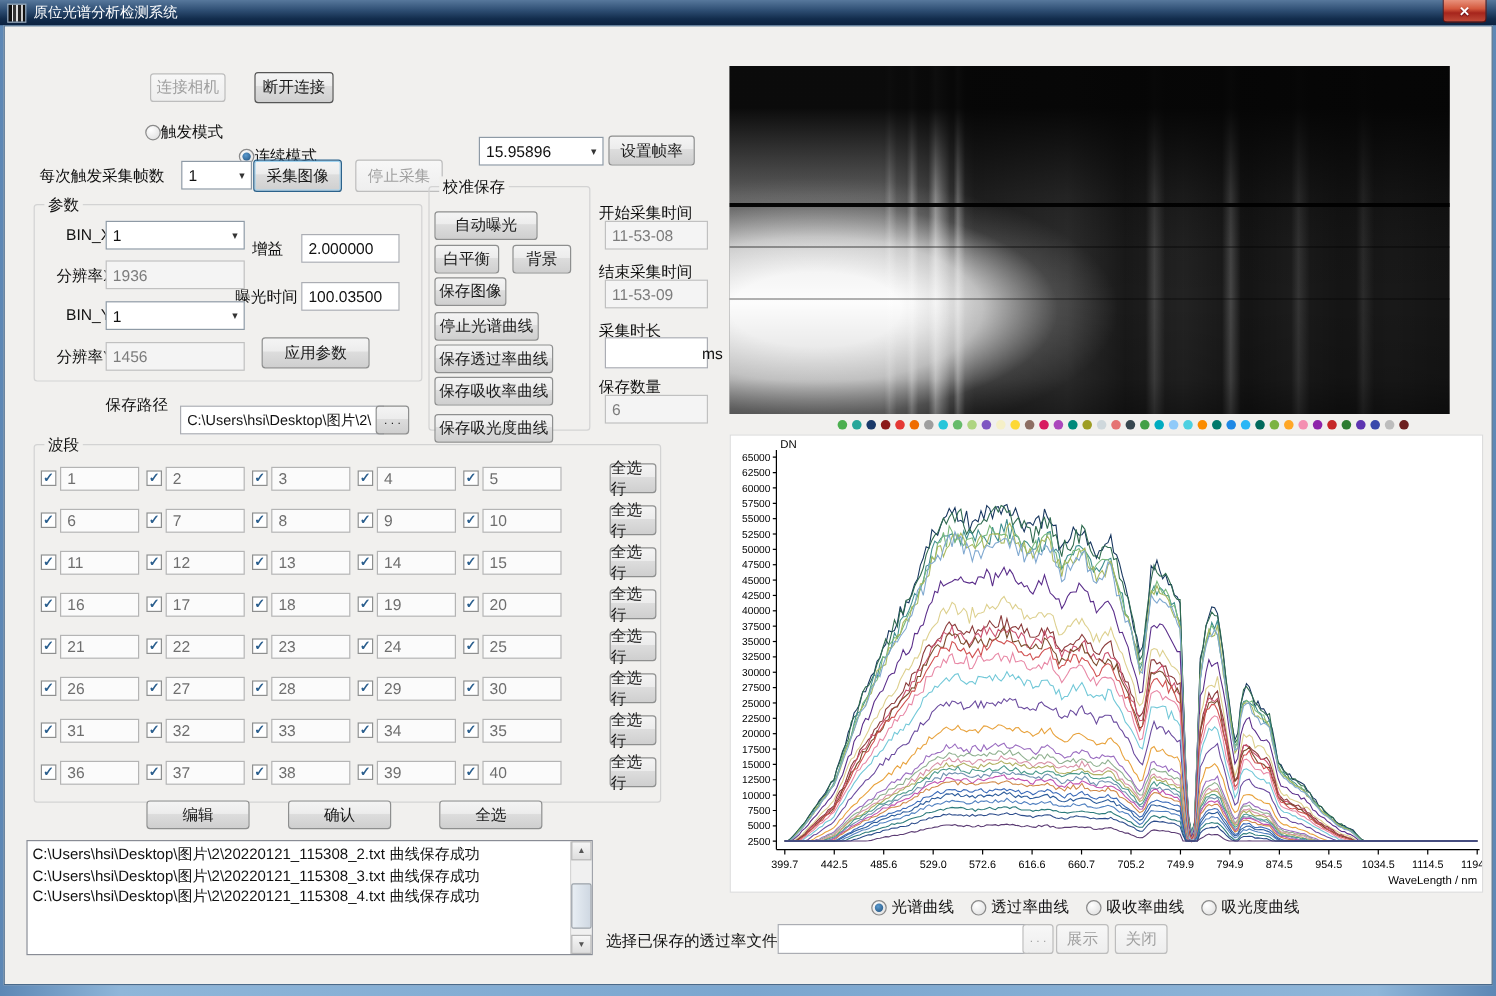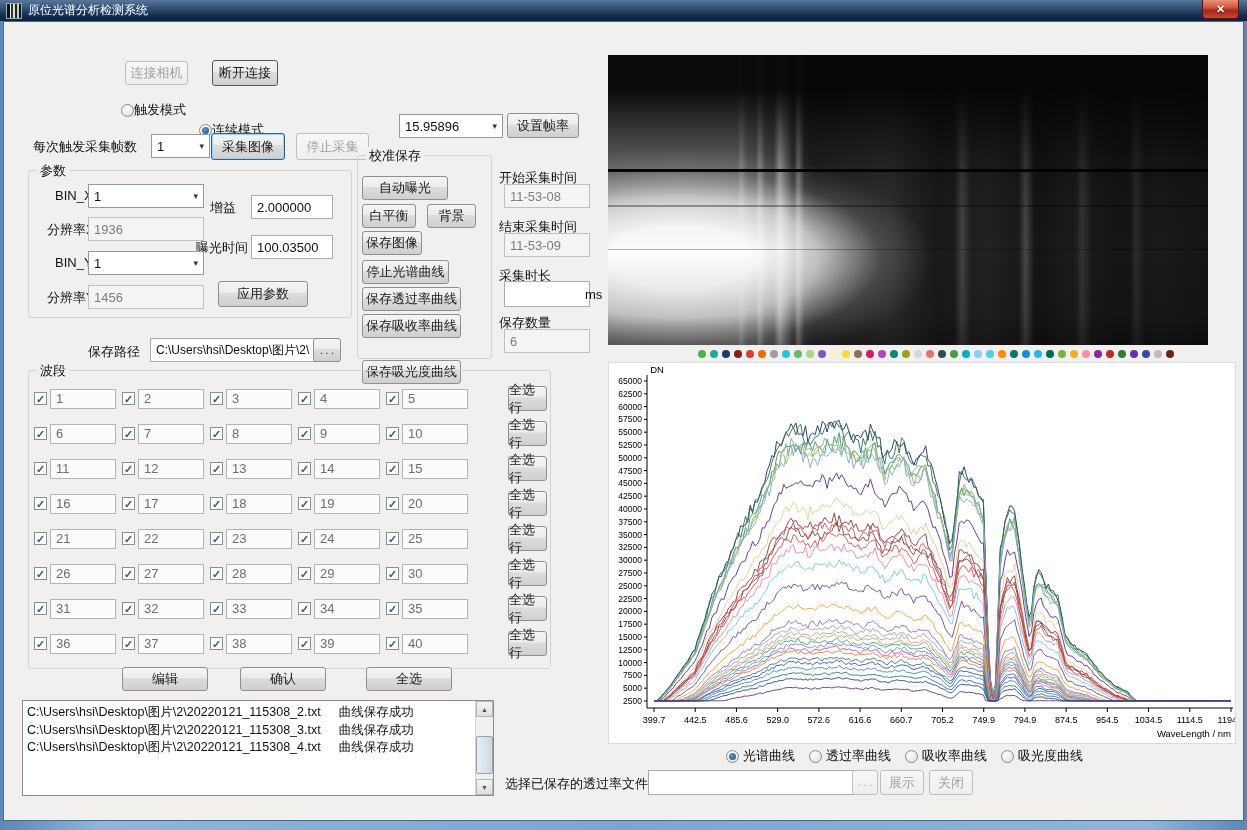--- a/index.html
+++ b/index.html
@@ -51,21 +51,21 @@
   #bands-grid{position:absolute;left:34px;top:386px;width:513px;display:flex;flex-direction:column;gap:10px;}
   .band-row{position:relative;display:flex;align-items:center;height:25px;}
   .band-cell{width:88px;display:flex;align-items:center;gap:3px;}
   .rowsel-btn{position:absolute;right:0;top:0;width:39px;height:25px;
     display:flex;align-items:center;justify-content:center;font-size:13px;color:#1a1a1a;
     background:linear-gradient(180deg,#f4f4f4 0%,#ececec 45%,#dddddd 46%,#cfcfcf 100%);
     border:1px solid #8e8f8f;border-radius:3px;box-sizing:border-box;}
   
   .logbox{position:absolute;left:22px;top:700px;width:470px;height:94px;background:#fff;border:1px solid #898c95;}
   .loglines{position:absolute;left:4px;top:3px;right:20px;font-size:12.5px;color:#111;line-height:17.5px;white-space:nowrap;}
-  .log-status{margin-left:18px;}
+  .log-status{margin-left:4px;}
   .vscroll{position:absolute;right:0;top:0;bottom:0;width:17px;background:#f0f0f0;border-left:1px solid #d5d5d5;}
   .varrow{position:absolute;left:0;width:17px;height:16px;background:linear-gradient(180deg,#f6f6f6,#dedede);
     border:1px solid #b5b5b5;box-sizing:border-box;color:#555;font-size:7px;display:flex;align-items:center;justify-content:center;}
   .vthumb{position:absolute;left:0;width:17px;height:38px;top:35px;border:1px solid #98a0a8;box-sizing:border-box;
     background:linear-gradient(90deg,#e8eef4,#cfd8e2);border-radius:2px;}
   
   .spec-image{position:absolute;left:608px;top:55px;width:600px;height:290px;
     background:
       linear-gradient(180deg,transparent 0 39.4%,rgba(0,0,0,0.95) 39.4% 40.4%,transparent 40.4%),
       linear-gradient(180deg,transparent 0 51.8%,rgba(0,0,0,0.35) 51.8% 52.3%,transparent 52.3%),
@@ -171,35 +171,35 @@
     </div>
   <div class="btn" style="left:362px;top:260px;width:85px;height:22px;">
       <span>停止光谱曲线</span>
     </div>
   <div class="btn" style="left:362px;top:287px;width:97px;height:22px;">
       <span>保存透过率曲线</span>
     </div>
   <div class="btn" style="left:362px;top:314px;width:97px;height:22px;">
       <span>保存吸收率曲线</span>
     </div>
-  <div class="btn" style="left:362px;top:360px;width:97px;height:22px;">
+  <div class="btn" style="left:362px;top:345px;width:97px;height:22px;">
       <span>保存吸光度曲线</span>
     </div>
 
   <div class="lbl" style="left:499px;top:169px;">开始采集时间</div>
   <div class="tb disabled" style="left:504px;top:184px;width:74px;height:22px;">11-53-08</div>
   <div class="lbl" style="left:499px;top:218px;">结束采集时间</div>
   <div class="tb disabled" style="left:504px;top:233px;width:74px;height:22px;">11-53-09</div>
   <div class="lbl" style="left:499px;top:267px;">采集时长</div>
   <div class="tb" style="left:504px;top:281px;width:74px;height:24px;"></div>
   <div class="lbl" style="left:585px;top:287px;">ms</div>
   <div class="lbl" style="left:499px;top:314px;">保存数量</div>
   <div class="tb disabled" style="left:504px;top:329px;width:74px;height:22px;">6</div>
 
-  <div class="lbl" style="left:88px;top:343px;">保存路径</div>
+  <div class="lbl" style="left:88px;top:329px;">保存路径</div>
   <div class="tb" style="left:150px;top:338px;width:158px;height:22px;font-size:12px;">C:\Users\hsi\Desktop\图片\2\</div>
   <div class="btn" style="left:313px;top:338px;width:26px;height:22px;font-size:10px;">
       <span>. . .</span>
     </div>
 
   <div class="group" style="left:28px;top:370px;width:521px;height:297px;">
     <span class="legend">波段</span>
   </div>
   <div id="bands-grid">
       <div class="band-row">

